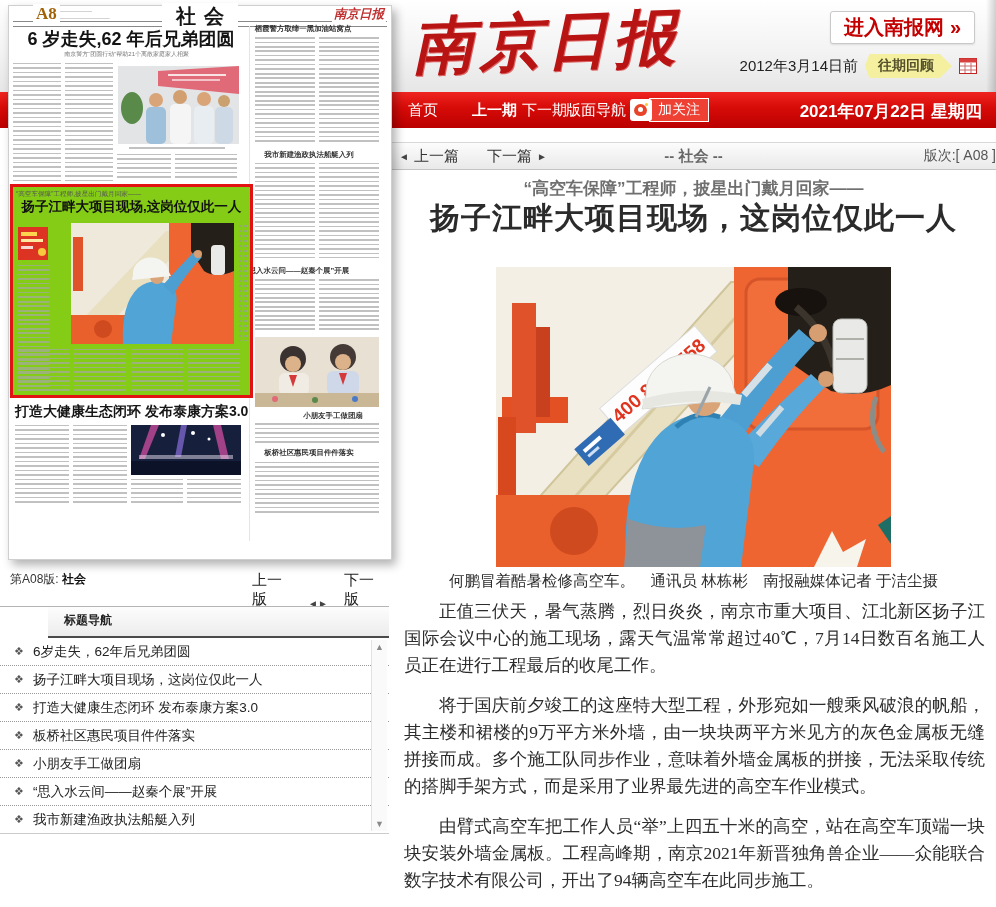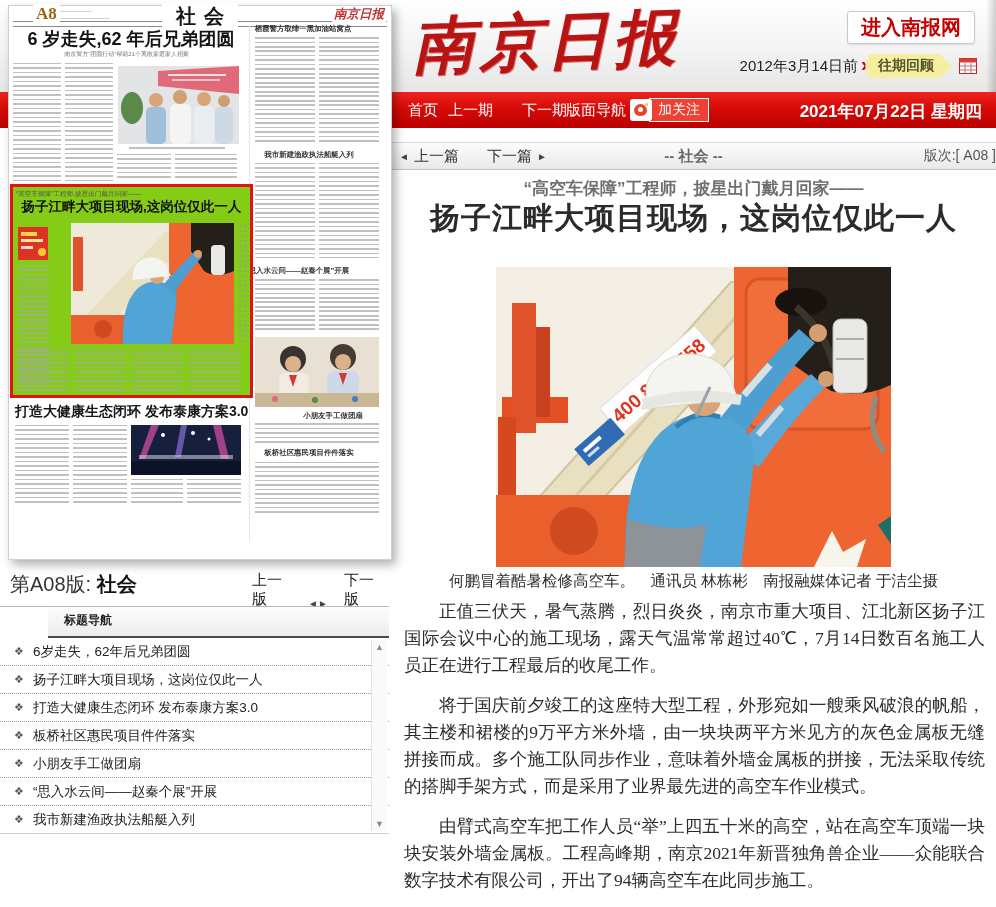--- a/index.html
+++ b/index.html
@@ -10,21 +10,21 @@
   .hdr{position:absolute;left:0;top:0;width:996px;height:92px;
        background:linear-gradient(180deg,#ffffff 0%,#f3f3f3 55%,#e6e6e6 100%);}
   .hdr::after{content:"";position:absolute;right:0;top:0;bottom:0;width:10px;
        background:linear-gradient(to right,rgba(0,0,0,0),rgba(0,0,0,.18));}
   .logo{position:absolute;left:412px;top:0px;font-family:"Liberation Serif",serif;
         font-style:italic;font-weight:bold;font-size:62px;letter-spacing:5px;color:#b81414;
         transform:rotate(-2deg);text-shadow:1px 1px 0 #d66;white-space:nowrap;}
   .enter-btn{position:absolute;right:21px;top:11px;height:31px;line-height:31px;
         background:#fff;border:1px solid #c9c9c9;border-radius:3px;padding:0 13px;
         color:#c40000;font-size:20px;font-weight:bold;box-shadow:0 1px 2px rgba(0,0,0,.10);
-        display:flex;align-items:flex-start;gap:6px;cursor:pointer;white-space:nowrap;flex-direction:column;}
+        display:flex;align-items:flex-start;gap:6px;cursor:pointer;white-space:nowrap;}
   .arch{position:absolute;right:19px;top:54px;display:flex;align-items:center;gap:7px;
         font-size:15px;color:#222;}
   .arch-tag{background:#f4f0a0;clip-path:polygon(0 50%,5% 0,86% 0,100% 50%,86% 100%,5% 100%);
         padding:3px 18px 3px 13px;font-size:14px;font-weight:bold;color:#55502a;cursor:pointer;white-space:nowrap;}
 
   
   .rnav{position:absolute;left:0;top:92px;width:996px;height:36px;
         background:linear-gradient(180deg,#ef2420 0%,#d60b08 45%,#ba0000 100%);}
   .rl{position:absolute;top:9px;font-size:15px;color:#fff;cursor:pointer;white-space:nowrap;}
   .weibo{position:absolute;left:630px;top:5px;height:25px;display:flex;align-items:center;cursor:pointer;}
@@ -83,21 +83,21 @@
         #9a9a9a 0,#9a9a9a 2.5px,transparent 2.5px,transparent 5px);opacity:.7;}
   .t-vline{position:absolute;left:240px;top:20px;height:515px;width:1px;background:#e4e4e4;}
   .rbox{position:absolute;left:1px;top:178px;width:237px;height:208px;border:3px solid #e21212;
         background:#84cc16;z-index:3;cursor:pointer;}
   .rbox-h{position:absolute;left:0;right:0;top:11px;text-align:center;font-size:13.5px;
         font-weight:bold;color:#111;white-space:nowrap;}
   .t-h2{position:absolute;left:6px;top:397px;width:232px;text-align:center;font-size:14px;
         font-weight:bold;color:#161616;white-space:nowrap;}
 
   
-  .pnav{position:absolute;left:10px;top:571px;font-size:20px;color:#333;}
+  .pnav{position:absolute;left:10px;top:571px;font-size:12px;color:#333;}
   .pnav b{color:#111;}
   .pnav-links{position:absolute;left:252px;top:571px;width:132px;display:flex;
         justify-content:space-between;font-size:15px;color:#222;}
   .pnav-links span{cursor:pointer;display:flex;align-items:flex-end;gap:16px;}
 
   .tnbox{position:absolute;left:0;top:606px;width:389px;border-top:1px solid #b5b5b5;background:#fff;}
   .tn-head{height:24px;background:linear-gradient(#fdfdfd,#ececec);border-bottom:2px solid #4a4a4a;
         font-size:12px;font-weight:bold;color:#222;padding:5px 0 0 16px;margin-left:48px;}
   .tn-list{list-style:none;margin:0;padding:0;position:relative;border-bottom:1px solid #ccc;}
   .tn-list li{height:27px;border-bottom:1px dotted #999;font-size:13.5px;color:#222;
@@ -129,21 +129,21 @@
         <line x1="1" y1="9" x2="17" y2="9" stroke="#c86a6a" stroke-width="1"></line>
         <line x1="1" y1="13" x2="17" y2="13" stroke="#c86a6a" stroke-width="1"></line>
         <line x1="6" y1="6" x2="6" y2="16" stroke="#c86a6a" stroke-width="1"></line>
         <line x1="12" y1="6" x2="12" y2="16" stroke="#c86a6a" stroke-width="1"></line>
       </svg>
     </div>
   </div>
 
   <div class="rnav">
     <span class="rl" style="left:408px;">首页</span>
-    <span class="rl" style="left:448px;">上一期</span>
+    <span class="rl" style="left:472px;font-weight:bold;">上一期</span>
     <span class="rl" style="left:522px;">下一期</span>
     <span class="rl" style="left:566px;">版面导航</span>
     <span class="weibo">
       <span class="wicon"></span>
       <span class="wtxt">加关注</span>
     </span>
     <span class="rnav-date">2021年07月22日 星期四</span>
   </div>
 
   <div class="anav">

